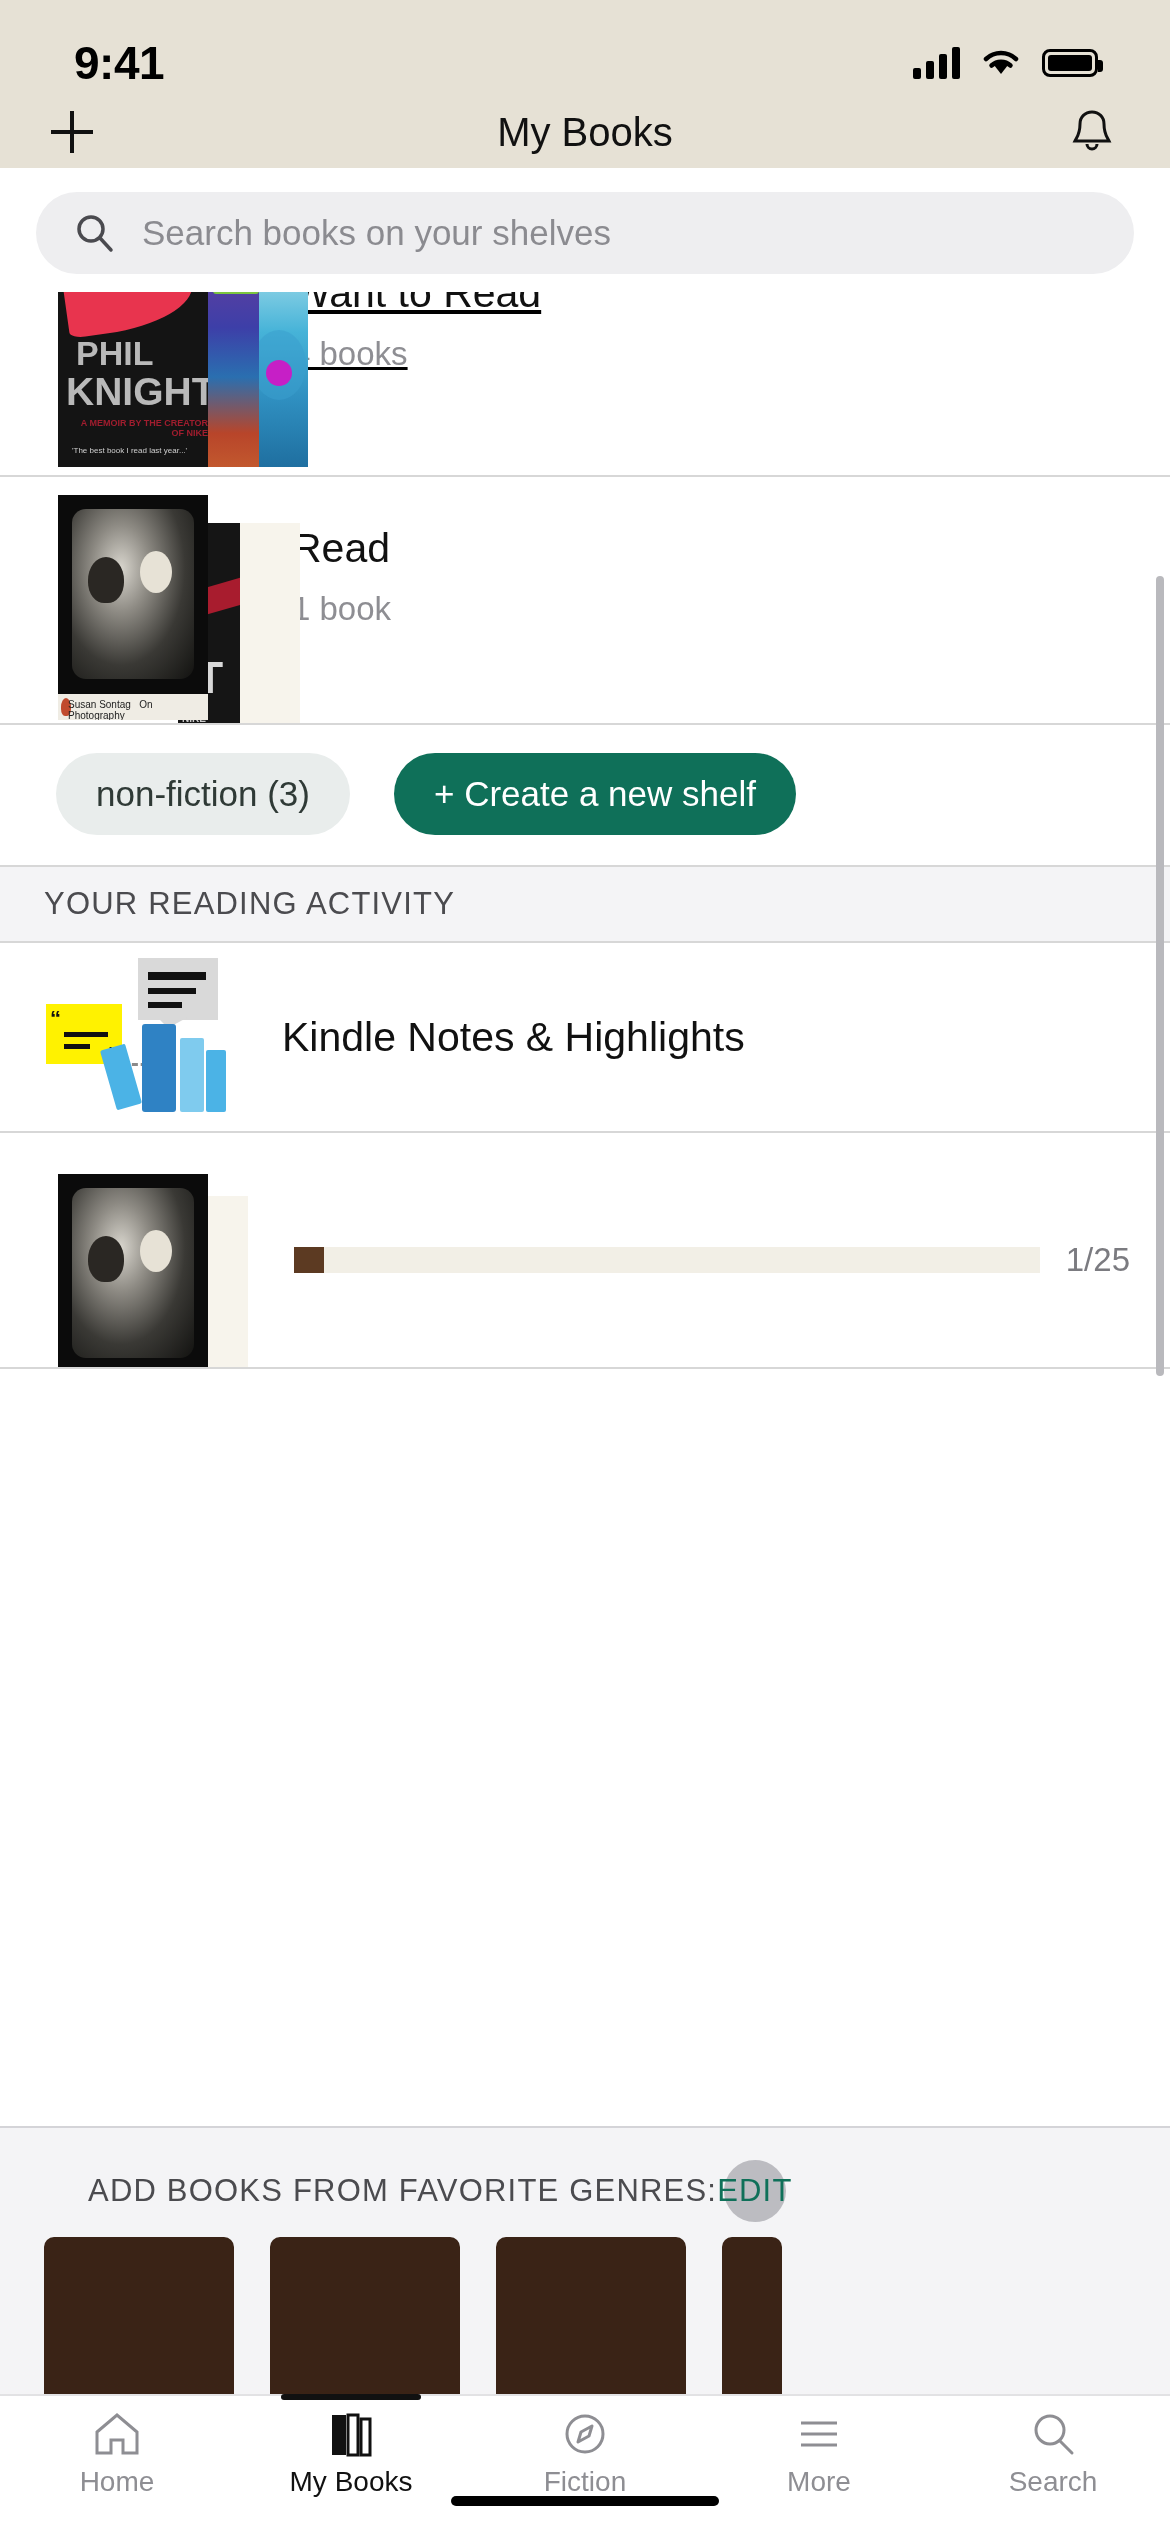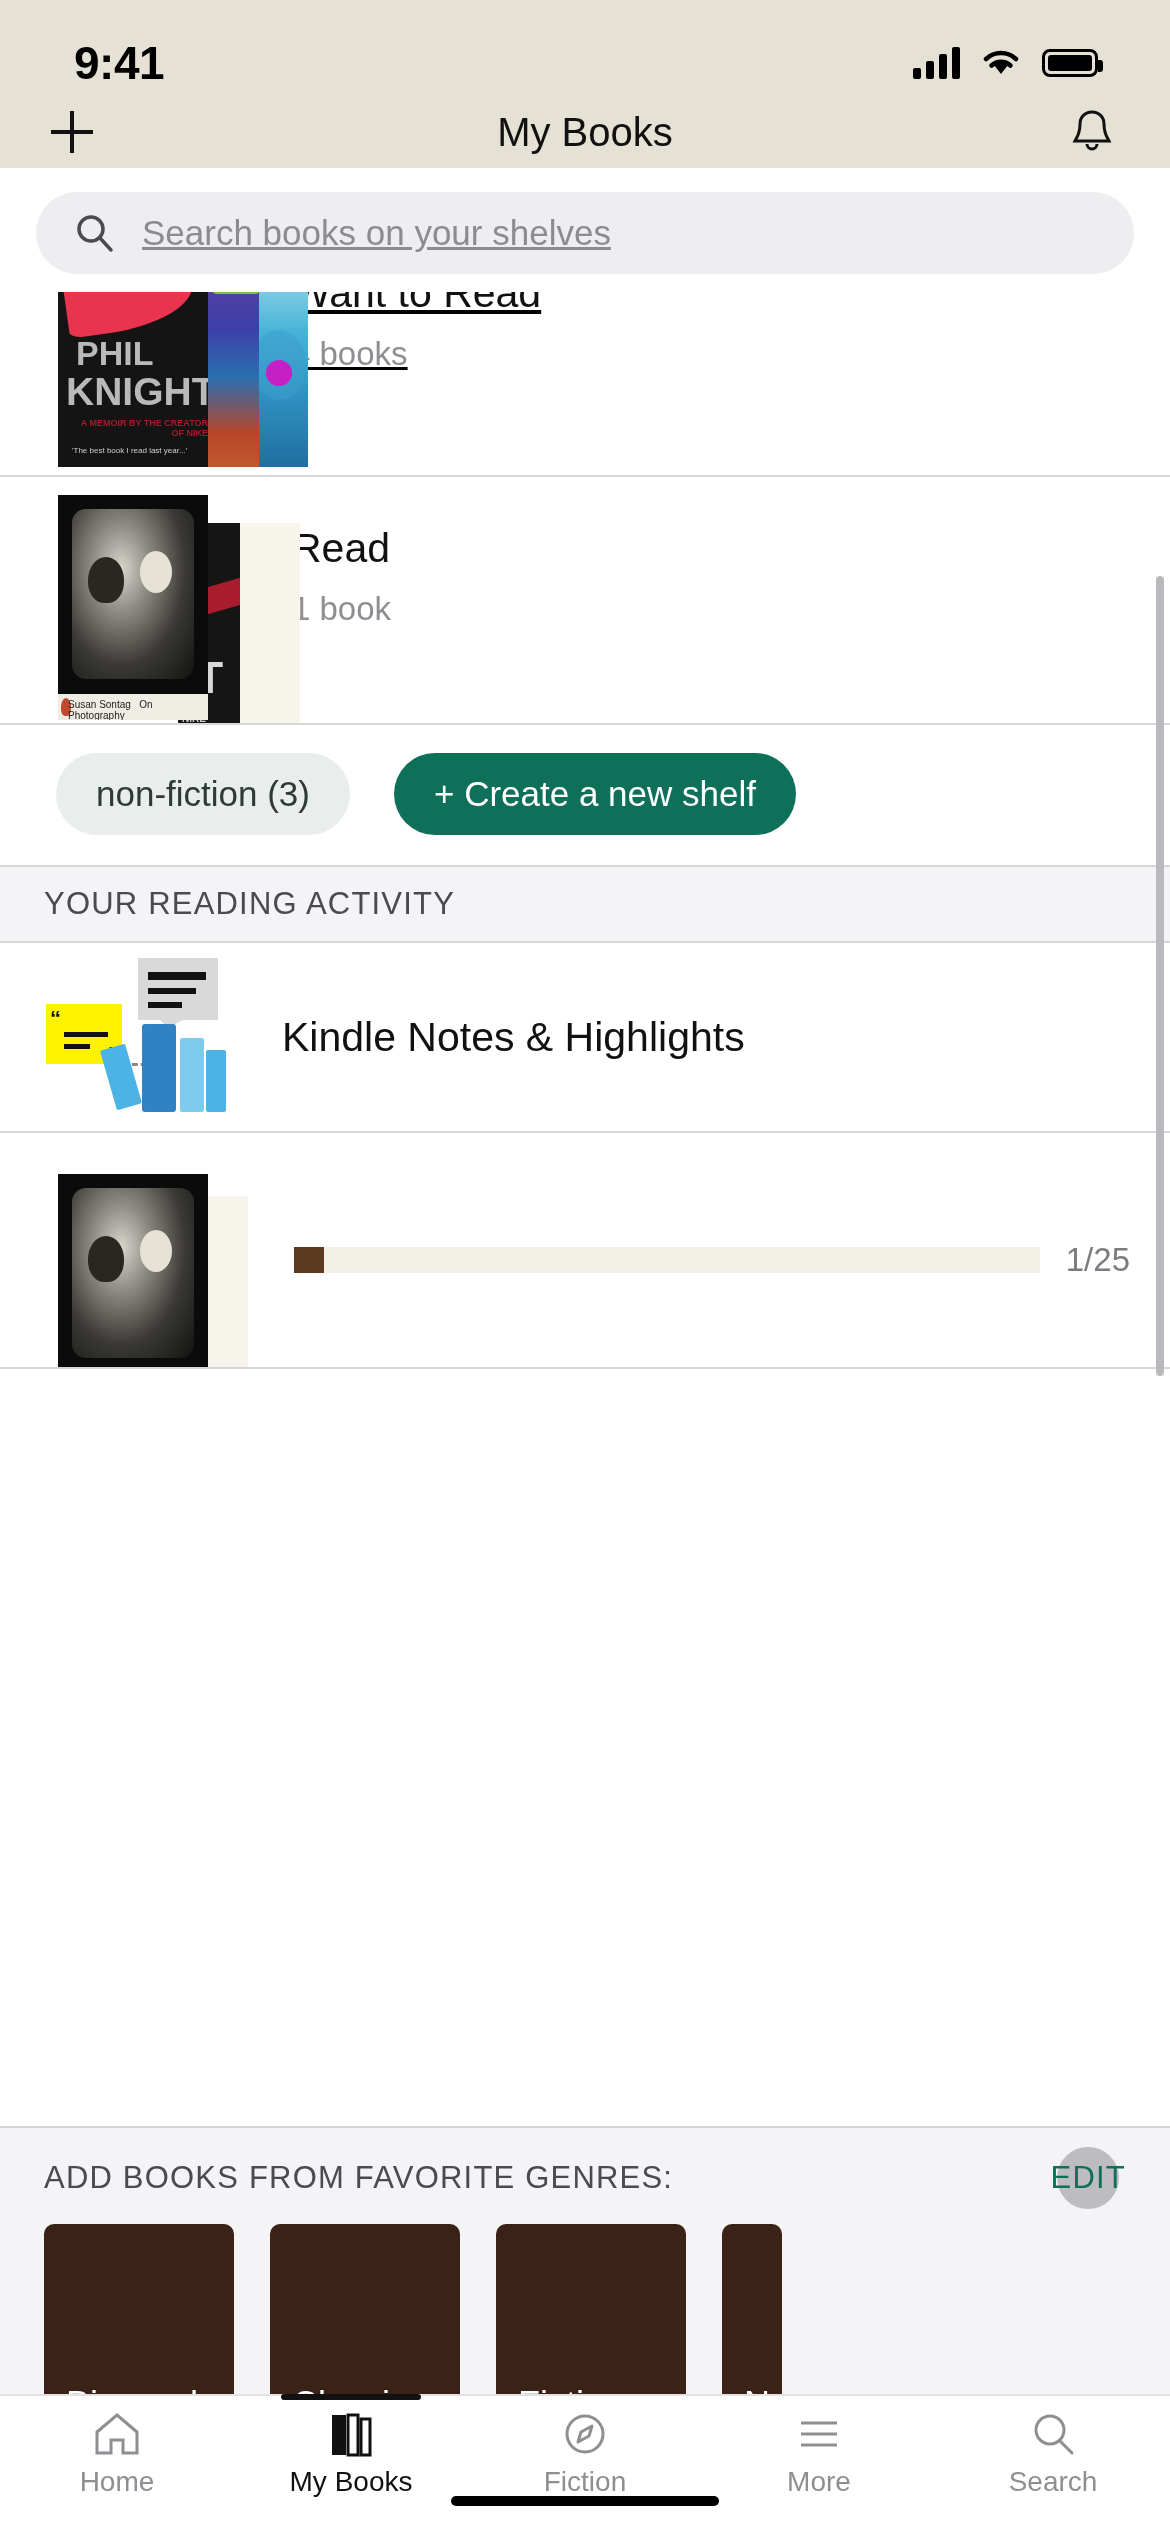--- a/index.html
+++ b/index.html
@@ -37,21 +37,21 @@
   }
   .nav-title{ font-size:40px; color:#111; position:absolute; left:0; right:0; text-align:center; }
   .nav-btn{ width:64px; height:64px; display:flex; align-items:center; justify-content:center; position:relative; z-index:2;}
 
   
   .search-wrap{ background:#fff; padding:24px 36px 18px 36px; }
   .search-box{
     height:82px; background:#eeeef0; border-radius:41px;
     display:flex; align-items:center; gap:26px; padding:0 36px;
   }
-  .search-ph{ font-size:35px; color:#8b8b90;text-decoration:underline; }
+  .search-ph{ font-size:35px; color:#8b8b90; }
 
   
   .scroll-area{ position:relative; background:#fff; }
   .shelf-row{
     display:flex; align-items:flex-start; gap:0;
     border-bottom:2px solid #d7d7d7;
     height:182px; position:relative; overflow:hidden;
   }
   .covers{ width:200px; min-width:200px; margin-left:58px; position:relative; height:182px;}
   .cover{ position:absolute; top:0; }
@@ -139,21 +139,21 @@
   .progress-line{ display:flex; align-items:center; gap:26px; margin-top:20px; }
   .progress-track{ flex:1; height:26px; background:#f2efe6; position:relative; }
   .progress-fill{ height:100%; background:#5c3a22; }
   .progress-label{ font-size:33px; color:#7b7b80; }
 
   
   .genres{
     position:absolute; left:0; right:0; bottom:138px; height:268px;
     background:#f4f4f6; border-top:2px solid #d4d4d8;
   }
-  .genres-head{ display:flex; align-items:center; justify-content:space-between; padding:32px 44px 0 44px; }
+  .genres-head{ display:flex; align-items:center; padding:45px 44px 0 44px;margin-left:44px; }
   .genres-head .gh-title{ font-size:31px; letter-spacing:1.2px; color:#4b4b4f; }
   .edit-wrap{ position:relative; display:flex; align-items:center; justify-content:center; }
   .edit-ring{ position:absolute; width:62px; height:62px; border-radius:50%; background:rgba(120,120,128,0.45); }
   .edit-link{ font-size:31px; letter-spacing:1.2px; color:#0f7059; position:relative; z-index:2;}
   .genre-strip{ display:flex; gap:36px; padding:28px 0 0 44px; }
   .genre-card{
     width:190px; height:228px; min-width:190px; background:#3a2316; border-radius:10px;
     position:relative; overflow:hidden;
   }
   .genre-card span{ position:absolute; left:22px; bottom:26px; color:#fff; font-size:36px; }

